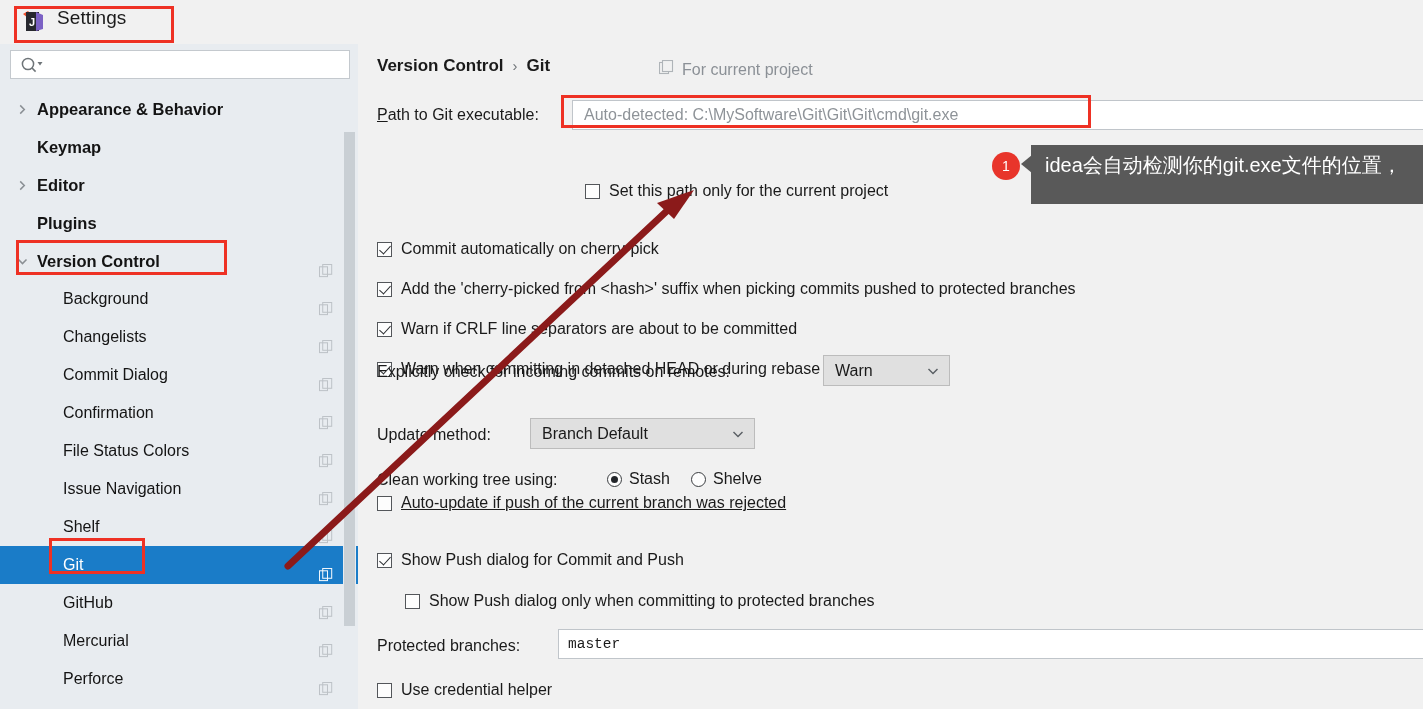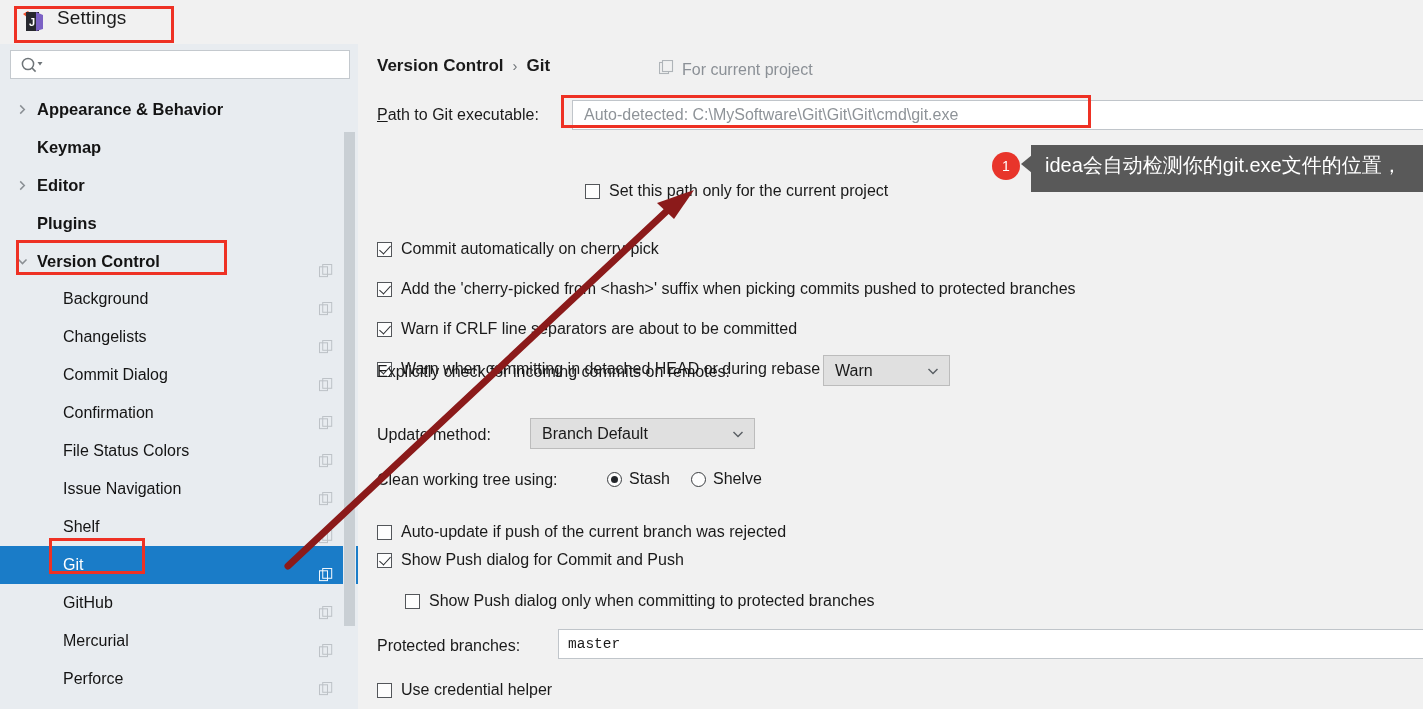--- a/index.html
+++ b/index.html
@@ -288,21 +288,21 @@
   }
   #anno-arrow {
     position: absolute;
     left: 0; top: 0;
     width: 1423px; height: 709px;
     pointer-events: none;
   }
   #tooltip {
     position: absolute;
     left: 1031px; top: 145px;
-    width: 392px; height: 47px;
+    width: 392px; height: 59px;
     background: #595959;
     color: #ffffff;
     font-size: 20px;
     line-height: 29px;
     padding: 6px 12px 16px 14px;
     box-sizing: border-box;
   }
   #tooltip-tail {
     position: absolute;
     left: 1021px; top: 155px;
@@ -548,21 +548,21 @@
   <div class="row-label" style="left:19px; top:427px;">Clean working tree using:</div>
   <div class="cbrow" style="left:249px; top:426px;">
     <span class="radio checked"></span>
     <span class="cbtext">Stash</span>
   </div>
   <div class="cbrow" style="left:333px; top:426px;">
     <span class="radio"></span>
     <span class="cbtext">Shelve</span>
   </div>
 
-  <div class="cbrow" style="left:19px; top:479px;">
+  <div class="cbrow" style="left:19px; top:450px;text-decoration:underline;">
     <span class="cbox"></span>
     <span class="cbtext">Auto-update if push of the current branch was rejected</span>
   </div>
 
   <div class="cbrow" style="left:19px; top:507px;">
     <span class="cbox checked"></span>
     <span class="cbtext">Show Push dialog for Commit and Push</span>
   </div>
 
   <div class="cbrow" style="left:47px; top:548px;">

